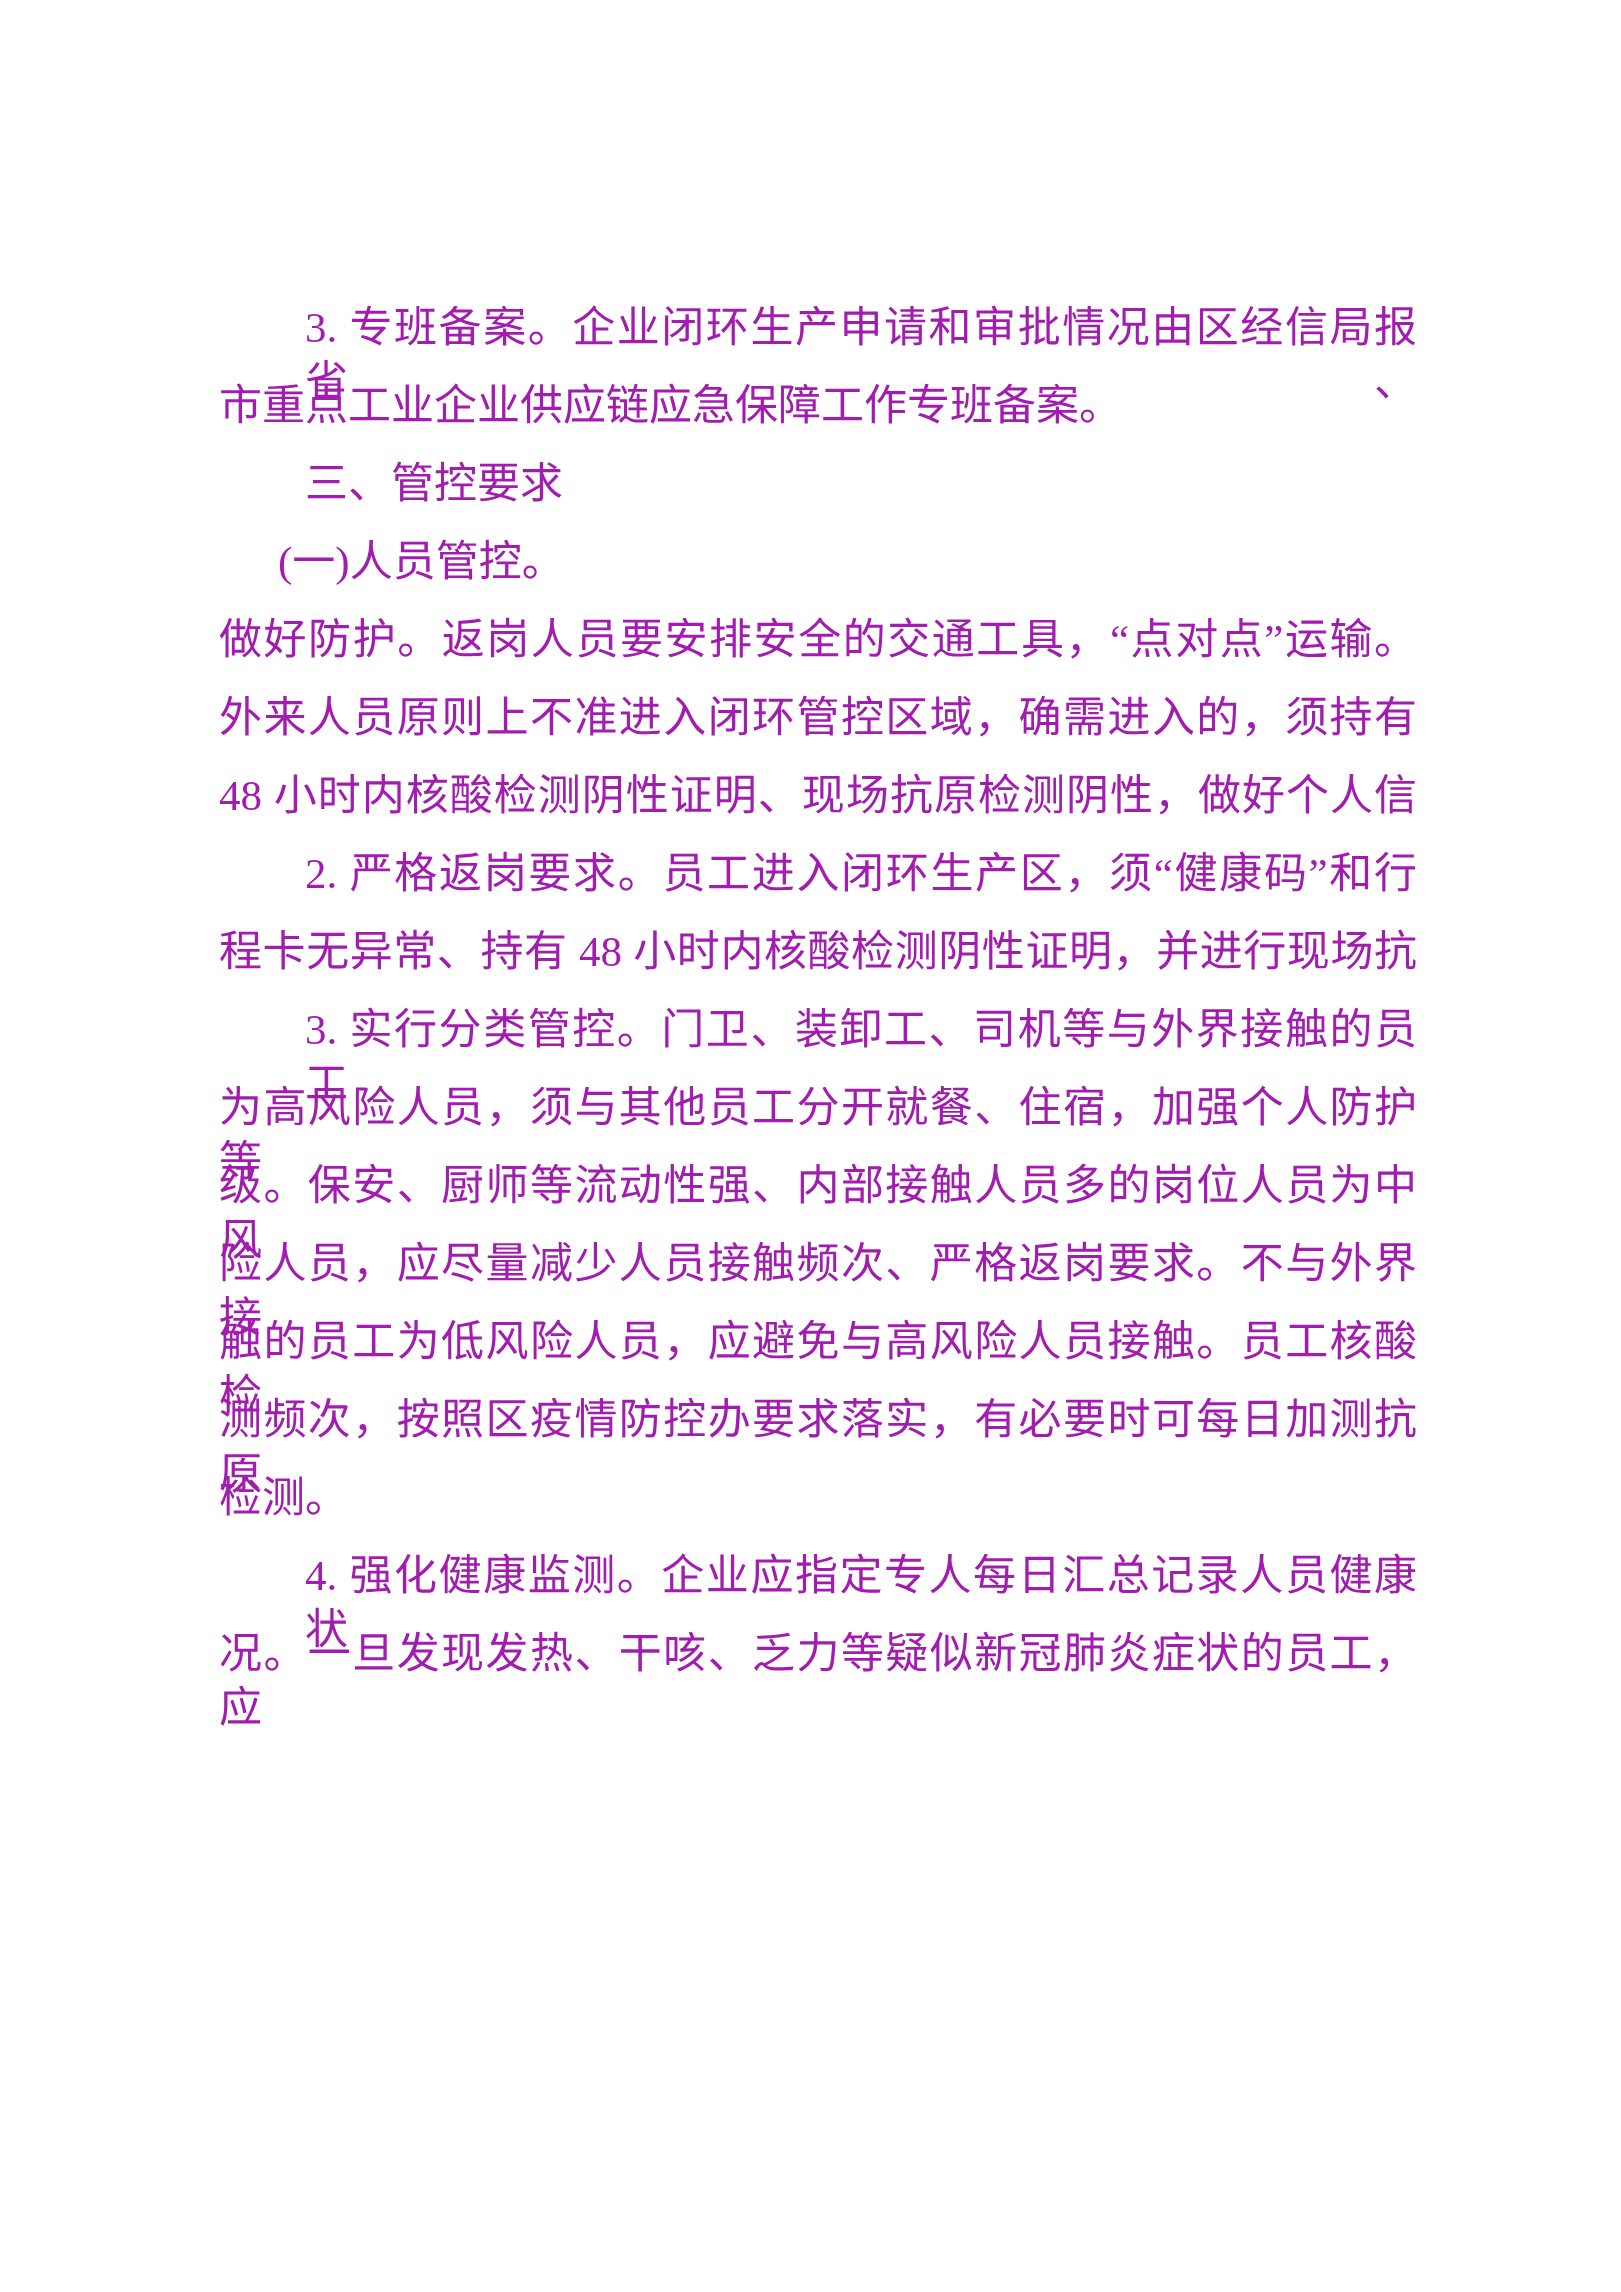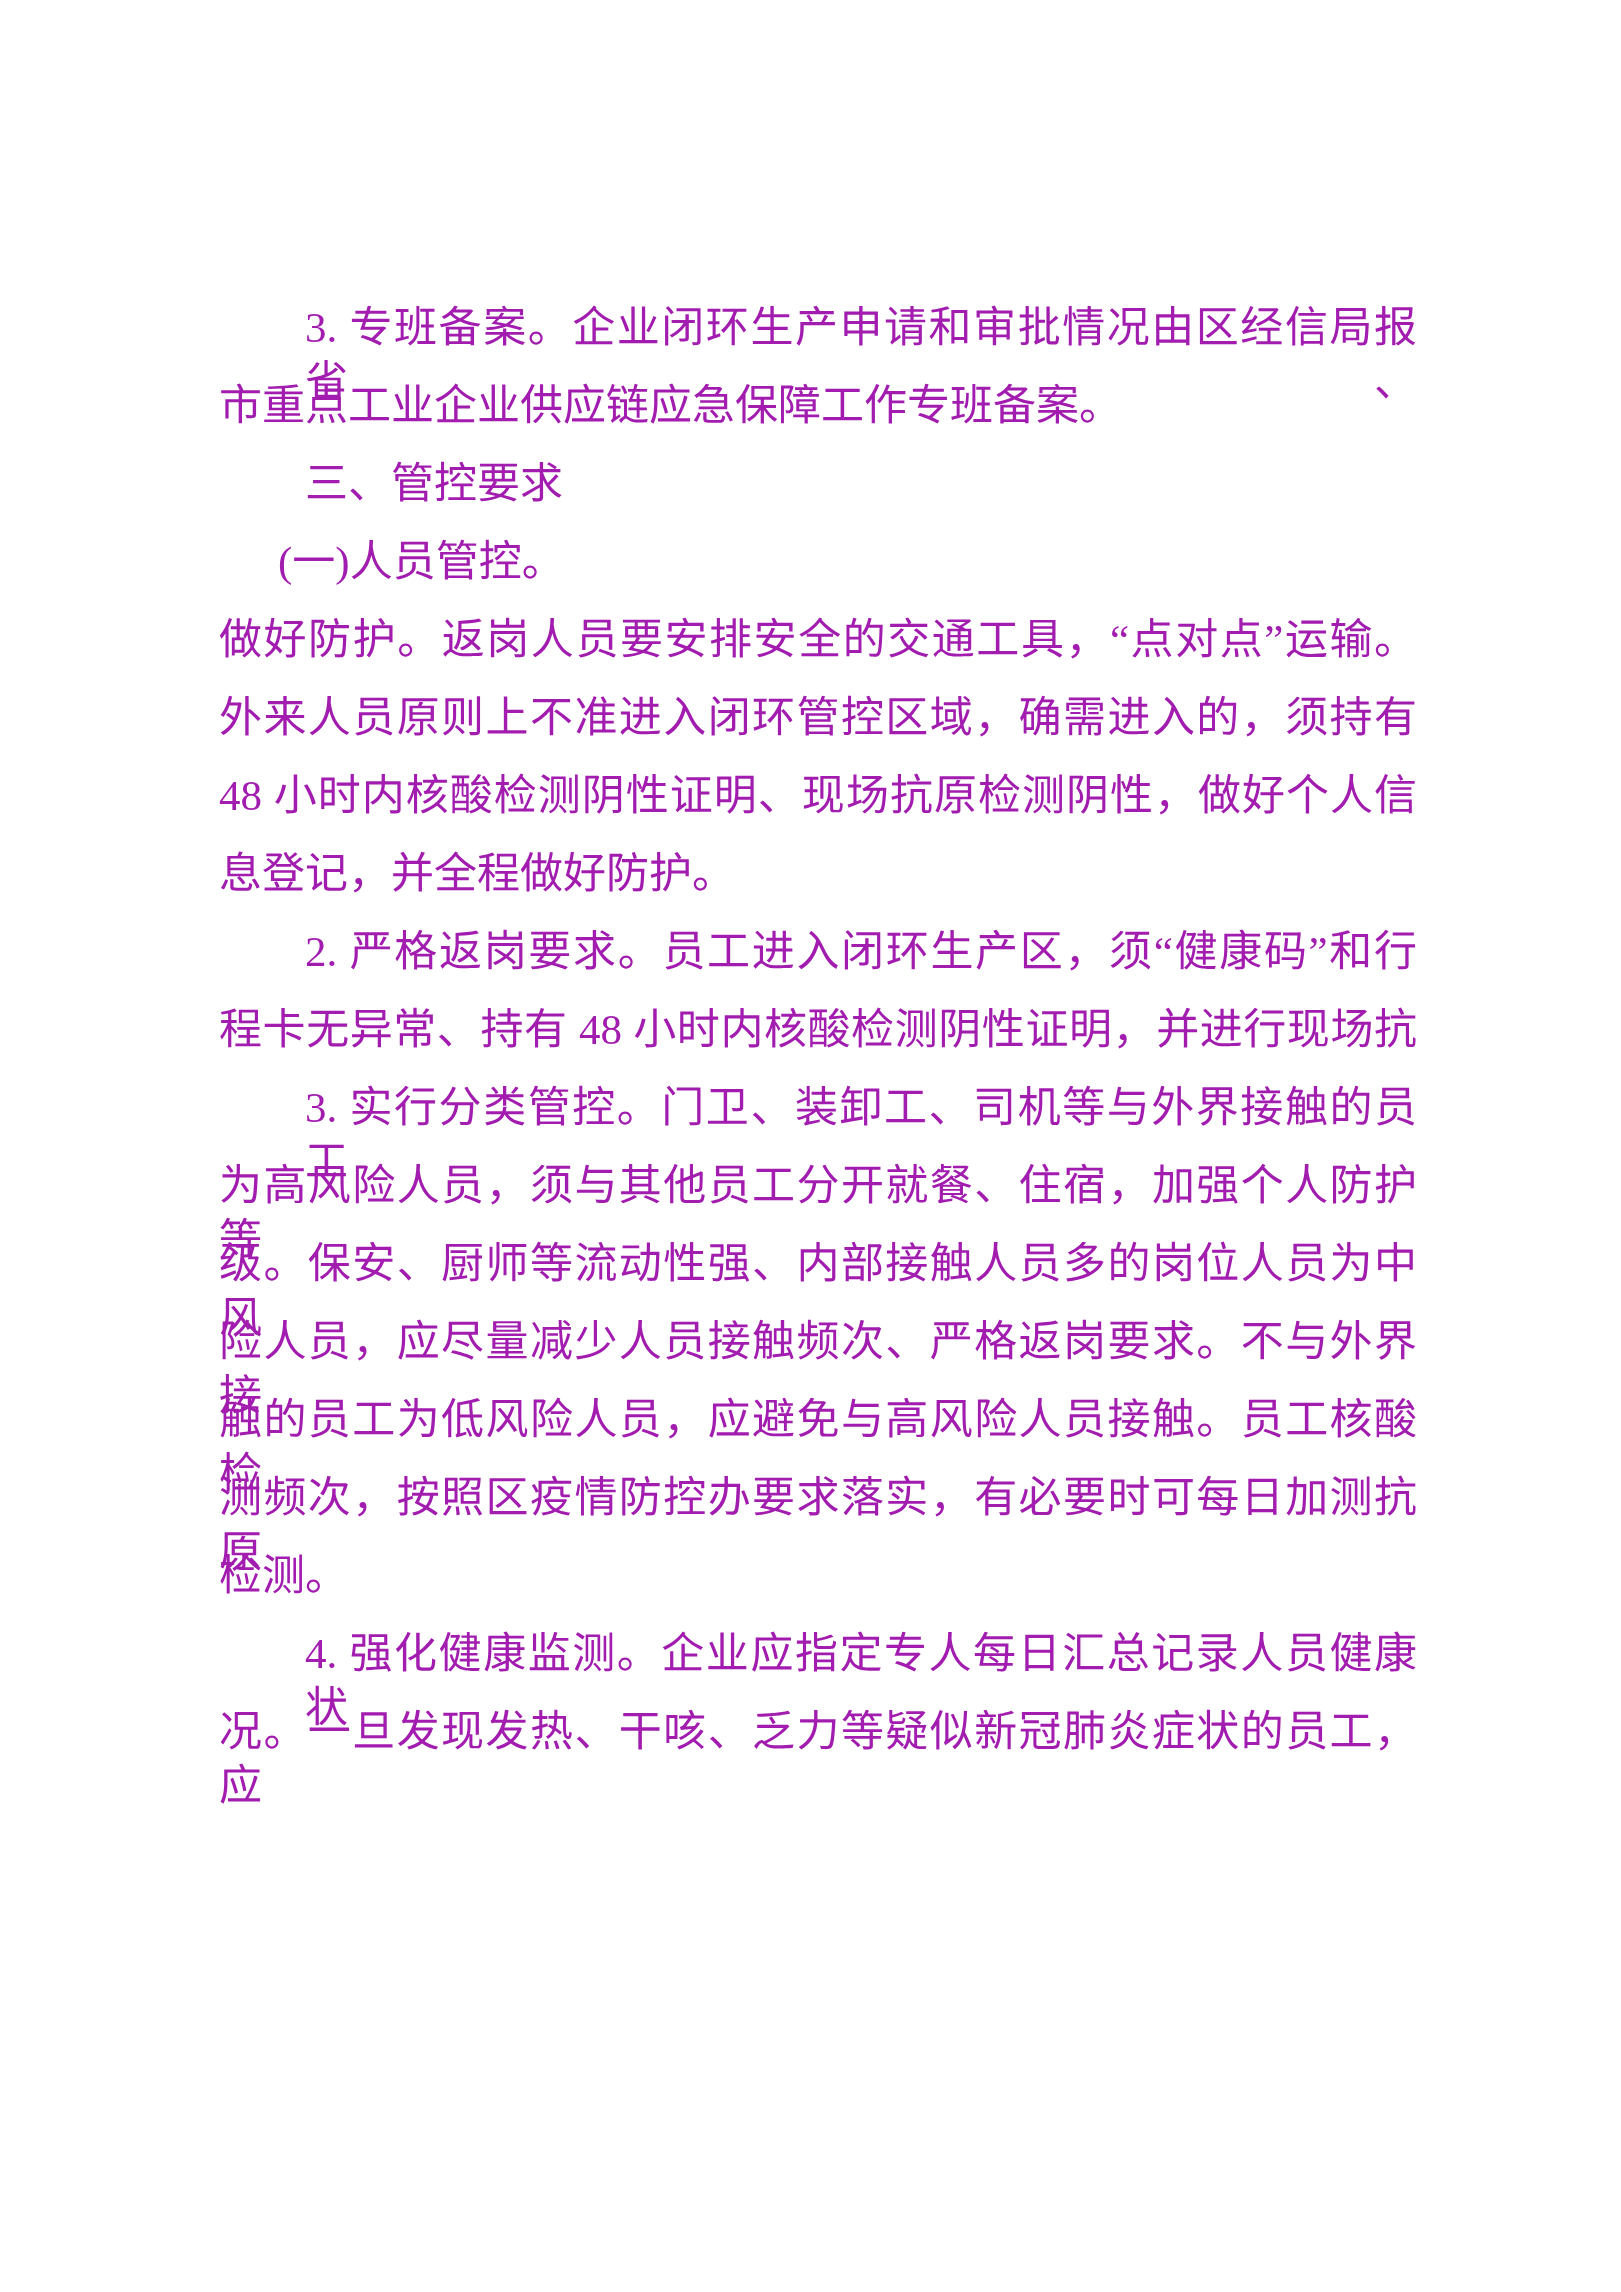--- a/index.html
+++ b/index.html
@@ -44,21 +44,20 @@
 
 <div class="page">
   <div class="text-block">
       <div class="doc-line justify" style="padding-left: 86px;">3. 专班备案。企业闭环生产申请和审批情况由区经信局报省、</div>
       <div class="doc-line" style="padding-left: 0px;">市重点工业企业供应链应急保障工作专班备案。</div>
       <div class="doc-line" style="padding-left: 86px;">三、管控要求</div>
       <div class="doc-line" style="padding-left: 59px;">(一)人员管控。</div>
       <div class="doc-line justify" style="padding-left: 0px;">做好防护。返岗人员要安排安全的交通工具，“点对点”运输。</div>
       <div class="doc-line justify" style="padding-left: 0px;">外来人员原则上不准进入闭环管控区域，确需进入的，须持有</div>
       <div class="doc-line justify" style="padding-left: 0px;">48 小时内核酸检测阴性证明、现场抗原检测阴性，做好个人信</div>
-      <div class="doc-line" style="padding-left: 0px;">息登记，并全程做好防护。</div>
       <div class="doc-line justify" style="padding-left: 86px;">2. 严格返岗要求。员工进入闭环生产区，须“健康码”和行</div>
       <div class="doc-line justify" style="padding-left: 0px;">程卡无异常、持有 48 小时内核酸检测阴性证明，并进行现场抗</div>
       <div class="doc-line justify" style="padding-left: 86px;">3. 实行分类管控。门卫、装卸工、司机等与外界接触的员工</div>
       <div class="doc-line justify" style="padding-left: 0px;">为高风险人员，须与其他员工分开就餐、住宿，加强个人防护等</div>
       <div class="doc-line justify" style="padding-left: 0px;">级。保安、厨师等流动性强、内部接触人员多的岗位人员为中风</div>
       <div class="doc-line justify" style="padding-left: 0px;">险人员，应尽量减少人员接触频次、严格返岗要求。不与外界接</div>
       <div class="doc-line justify" style="padding-left: 0px;">触的员工为低风险人员，应避免与高风险人员接触。员工核酸检</div>
       <div class="doc-line justify" style="padding-left: 0px;">测频次，按照区疫情防控办要求落实，有必要时可每日加测抗原</div>
       <div class="doc-line" style="padding-left: 0px;">检测。</div>
       <div class="doc-line justify" style="padding-left: 86px;">4. 强化健康监测。企业应指定专人每日汇总记录人员健康状</div>

